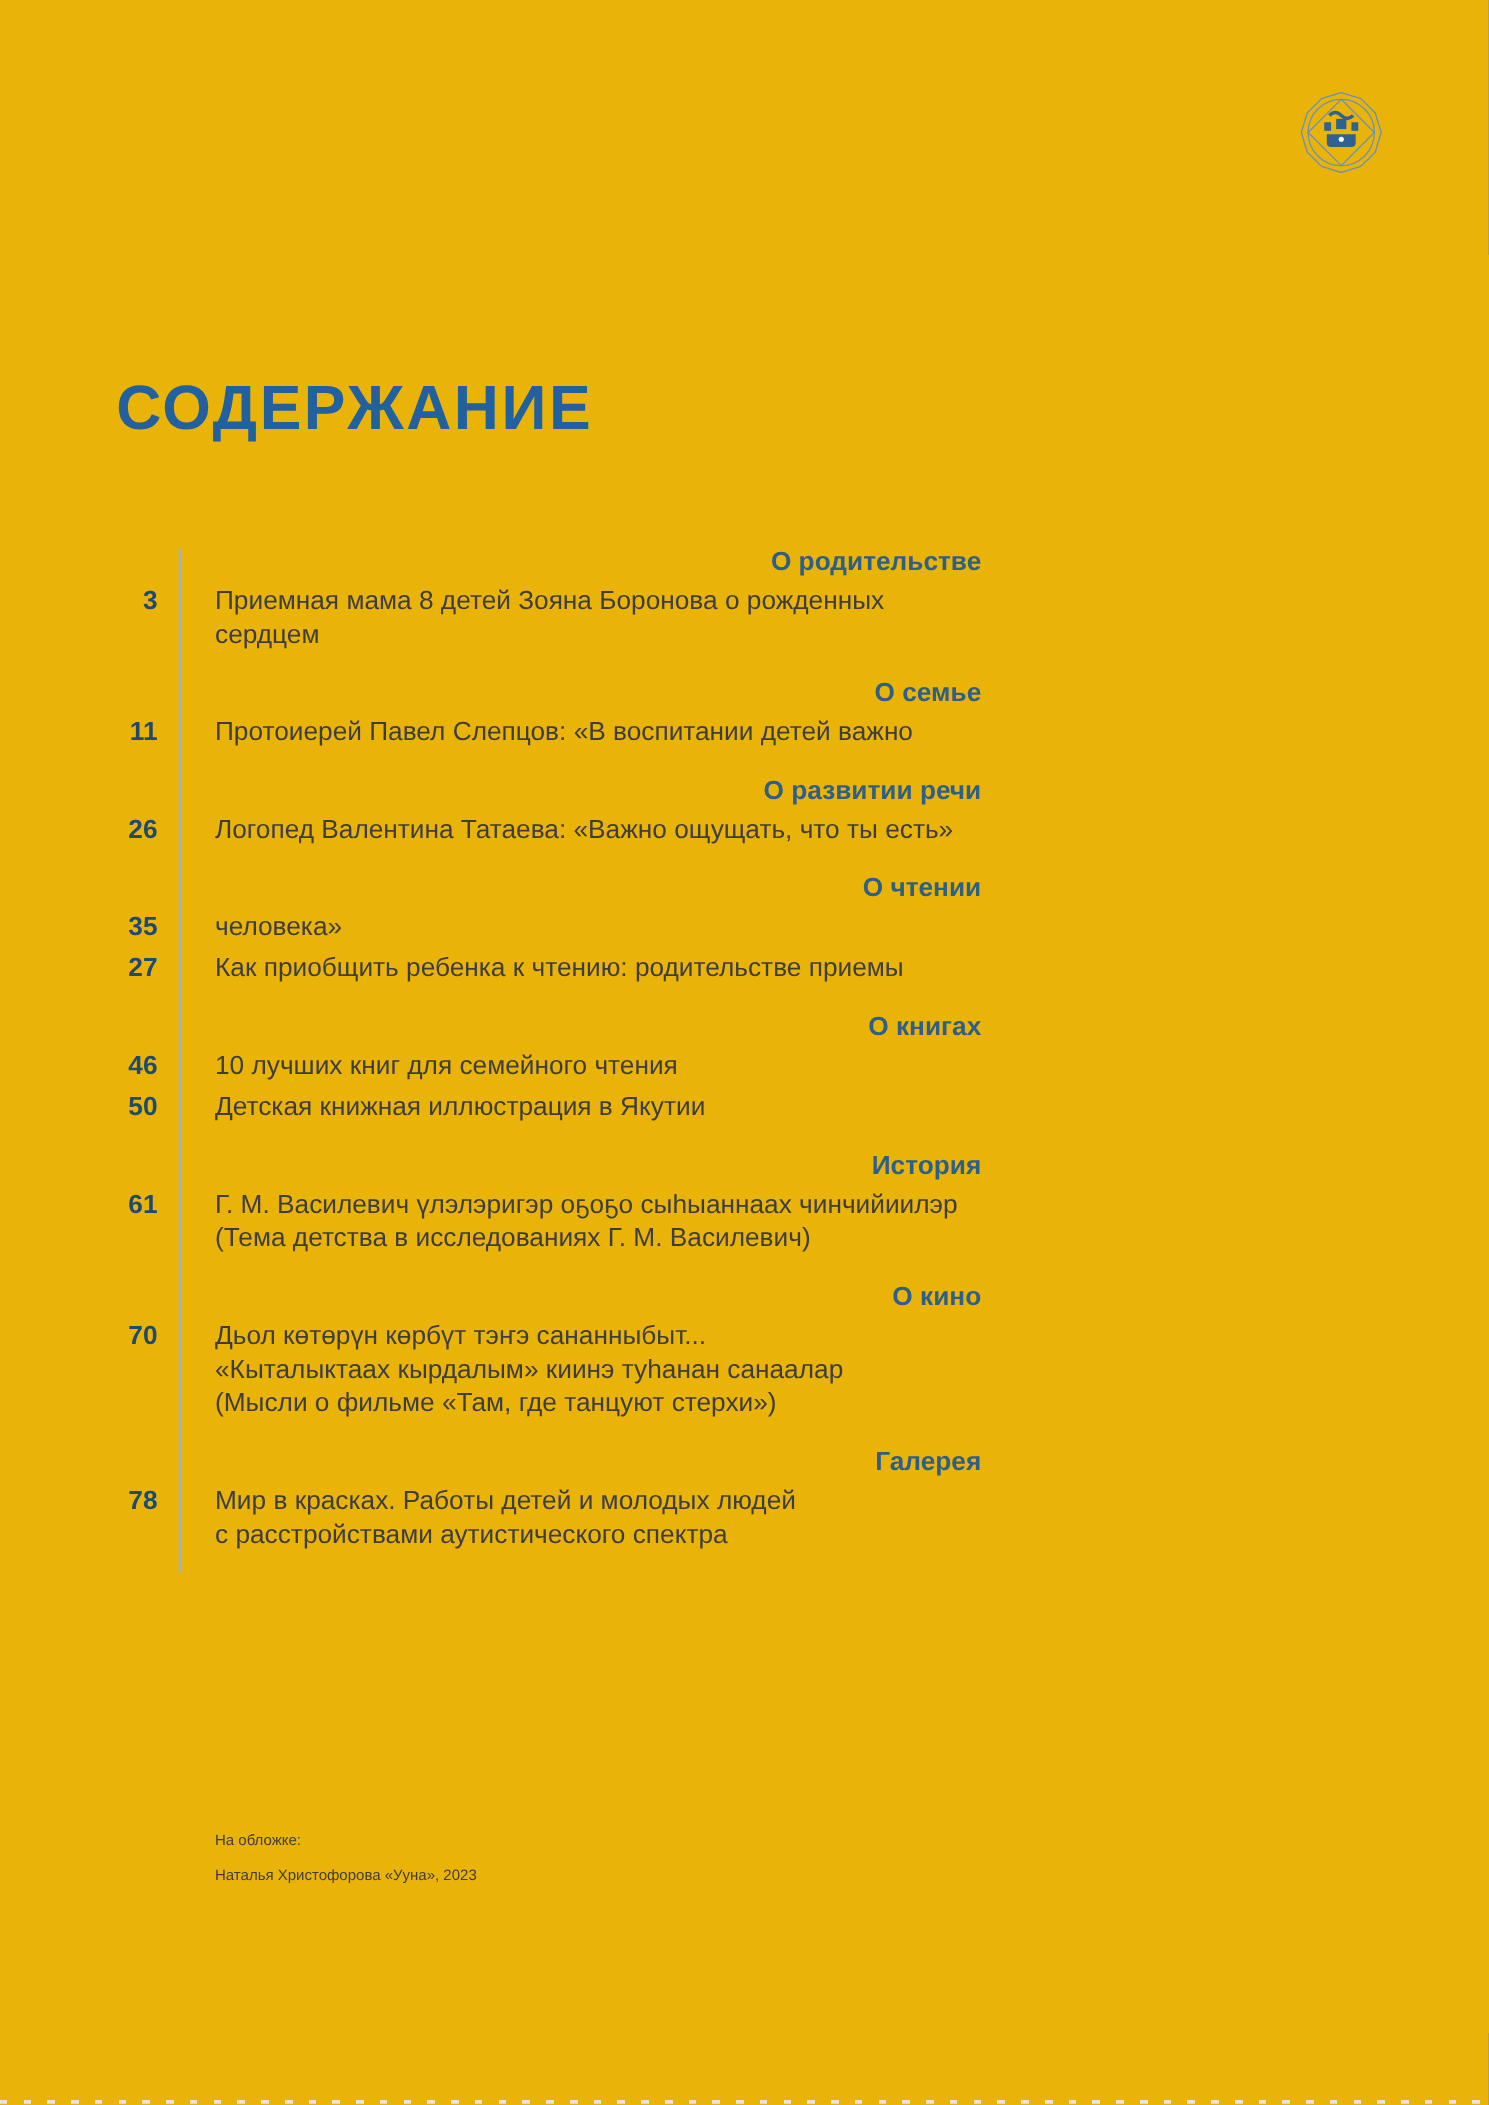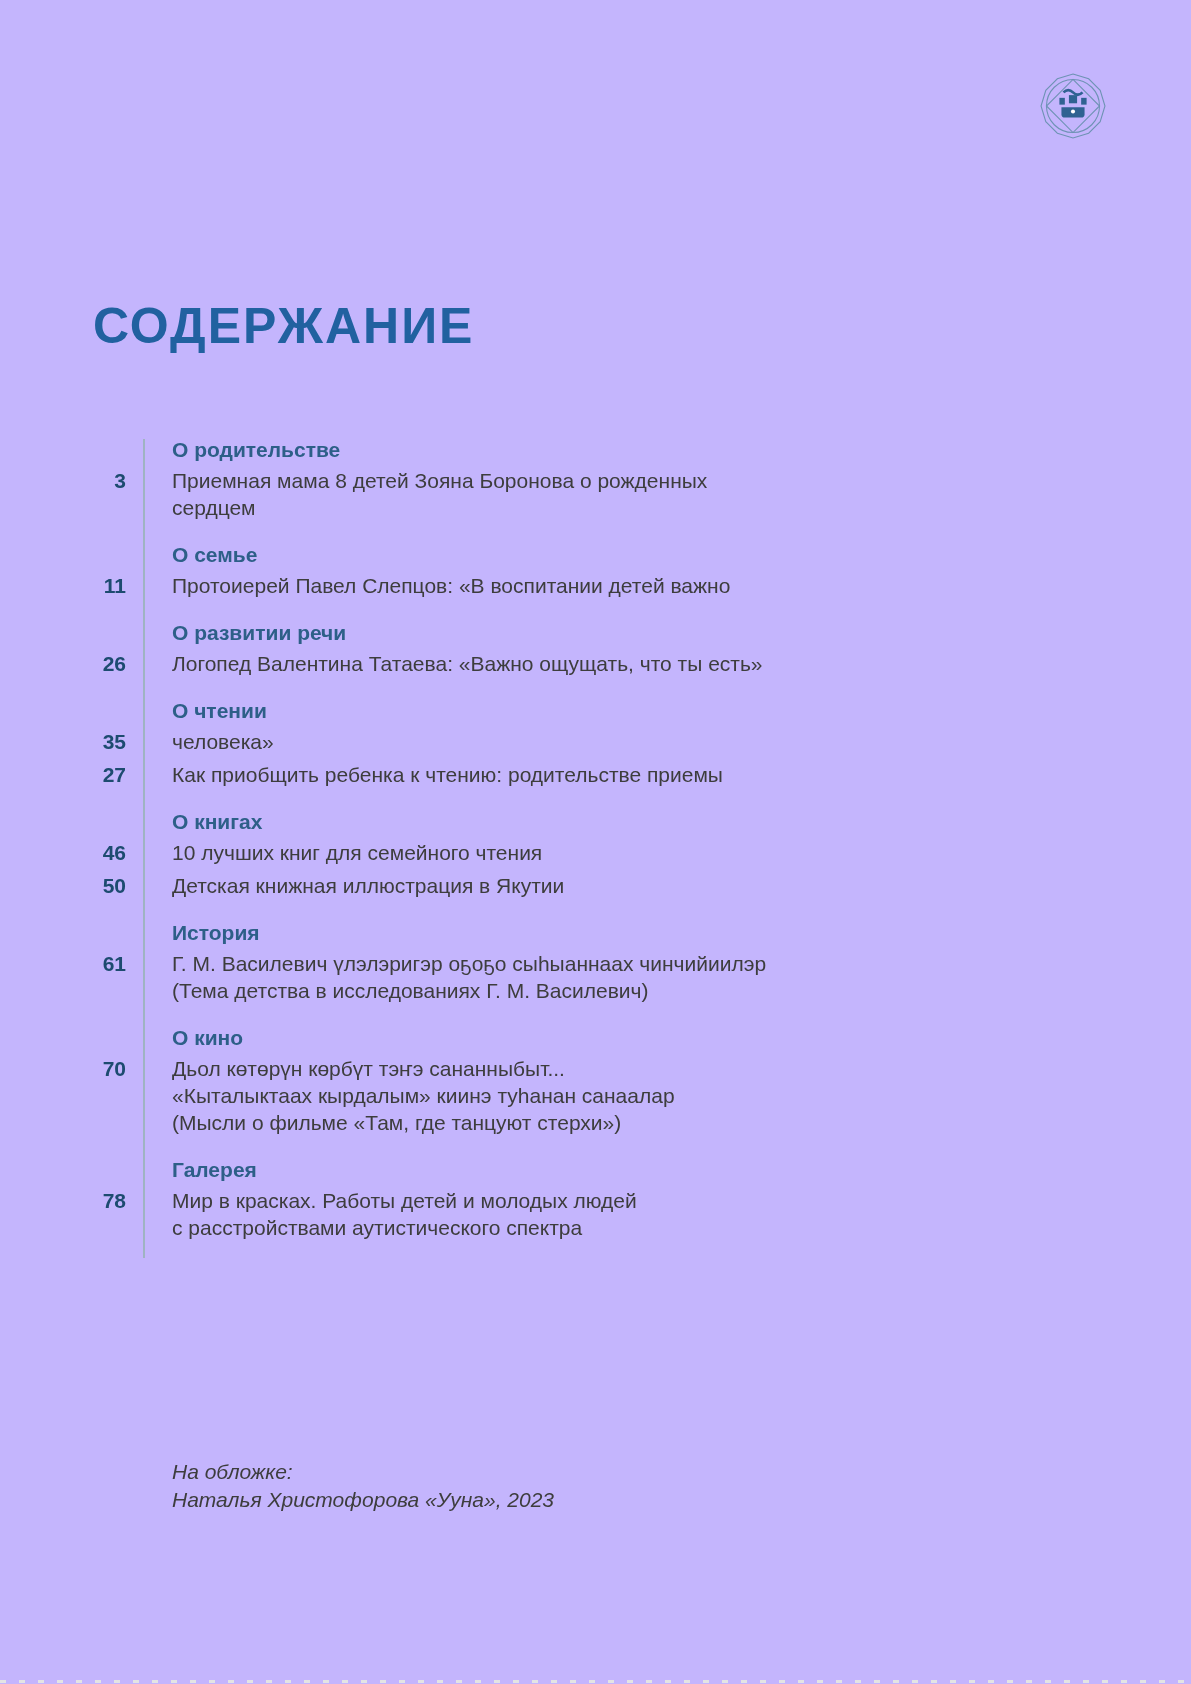--- a/index.html
+++ b/index.html
@@ -10,21 +10,21 @@
     --divider:#9fb3c2;
     --logo-stroke:#6e93b4;
     --logo-fill:#2f6292;
   }
   *{margin:0;padding:0;box-sizing:border-box;}
   html,body{background:#888;}
   .page{
     position:relative;
     width:1191px;height:1684px;
     margin:0 auto;
-    background:#c4b5fd;
+    background:#eab308;
     font-family:"Liberation Sans","DejaVu Sans",sans-serif;
     overflow:hidden;
   }
   .logo{
     position:absolute;left:1039px;top:72px;width:68px;height:68px;
   }
   .logo svg{width:100%;height:100%;display:block;}
   .page-title{
     position:absolute;left:93px;top:297px;
     font-size:50px;font-weight:800;letter-spacing:2px;
@@ -40,28 +40,28 @@
   }
   .toc-section{margin-bottom:20px;}
   .toc-row{display:flex;align-items:flex-start;}
   .toc-num{
     width:48px;flex:0 0 48px;
     padding-right:17px;text-align:right;
     font-weight:700;color:var(--number-blue);
   }
   .toc-text{padding-left:29px;flex:1;}
   .toc-heading .toc-text{
-    font-weight:700;color:var(--heading-blue);
+    font-weight:700;color:var(--heading-blue);text-align:right;
   }
   .toc-heading{margin-bottom:4px;}
   .toc-entry{margin-bottom:6px;}
   .toc-entry:last-child{margin-bottom:0;}
   .footer-note{
     position:absolute;left:172px;top:1458px;
-    font-size:21px;line-height:28px;font-style:italic;
+    font-size:12px;line-height:28px;
     color:var(--body-text);
   }
   .page-bottom-edge{
     position:absolute;left:0;right:0;bottom:1px;height:3px;
     background-image:repeating-linear-gradient(to right,#e4e4e4 0 6px,transparent 6px 19px);
   }
 </style>
 </head>
 <body>
 

